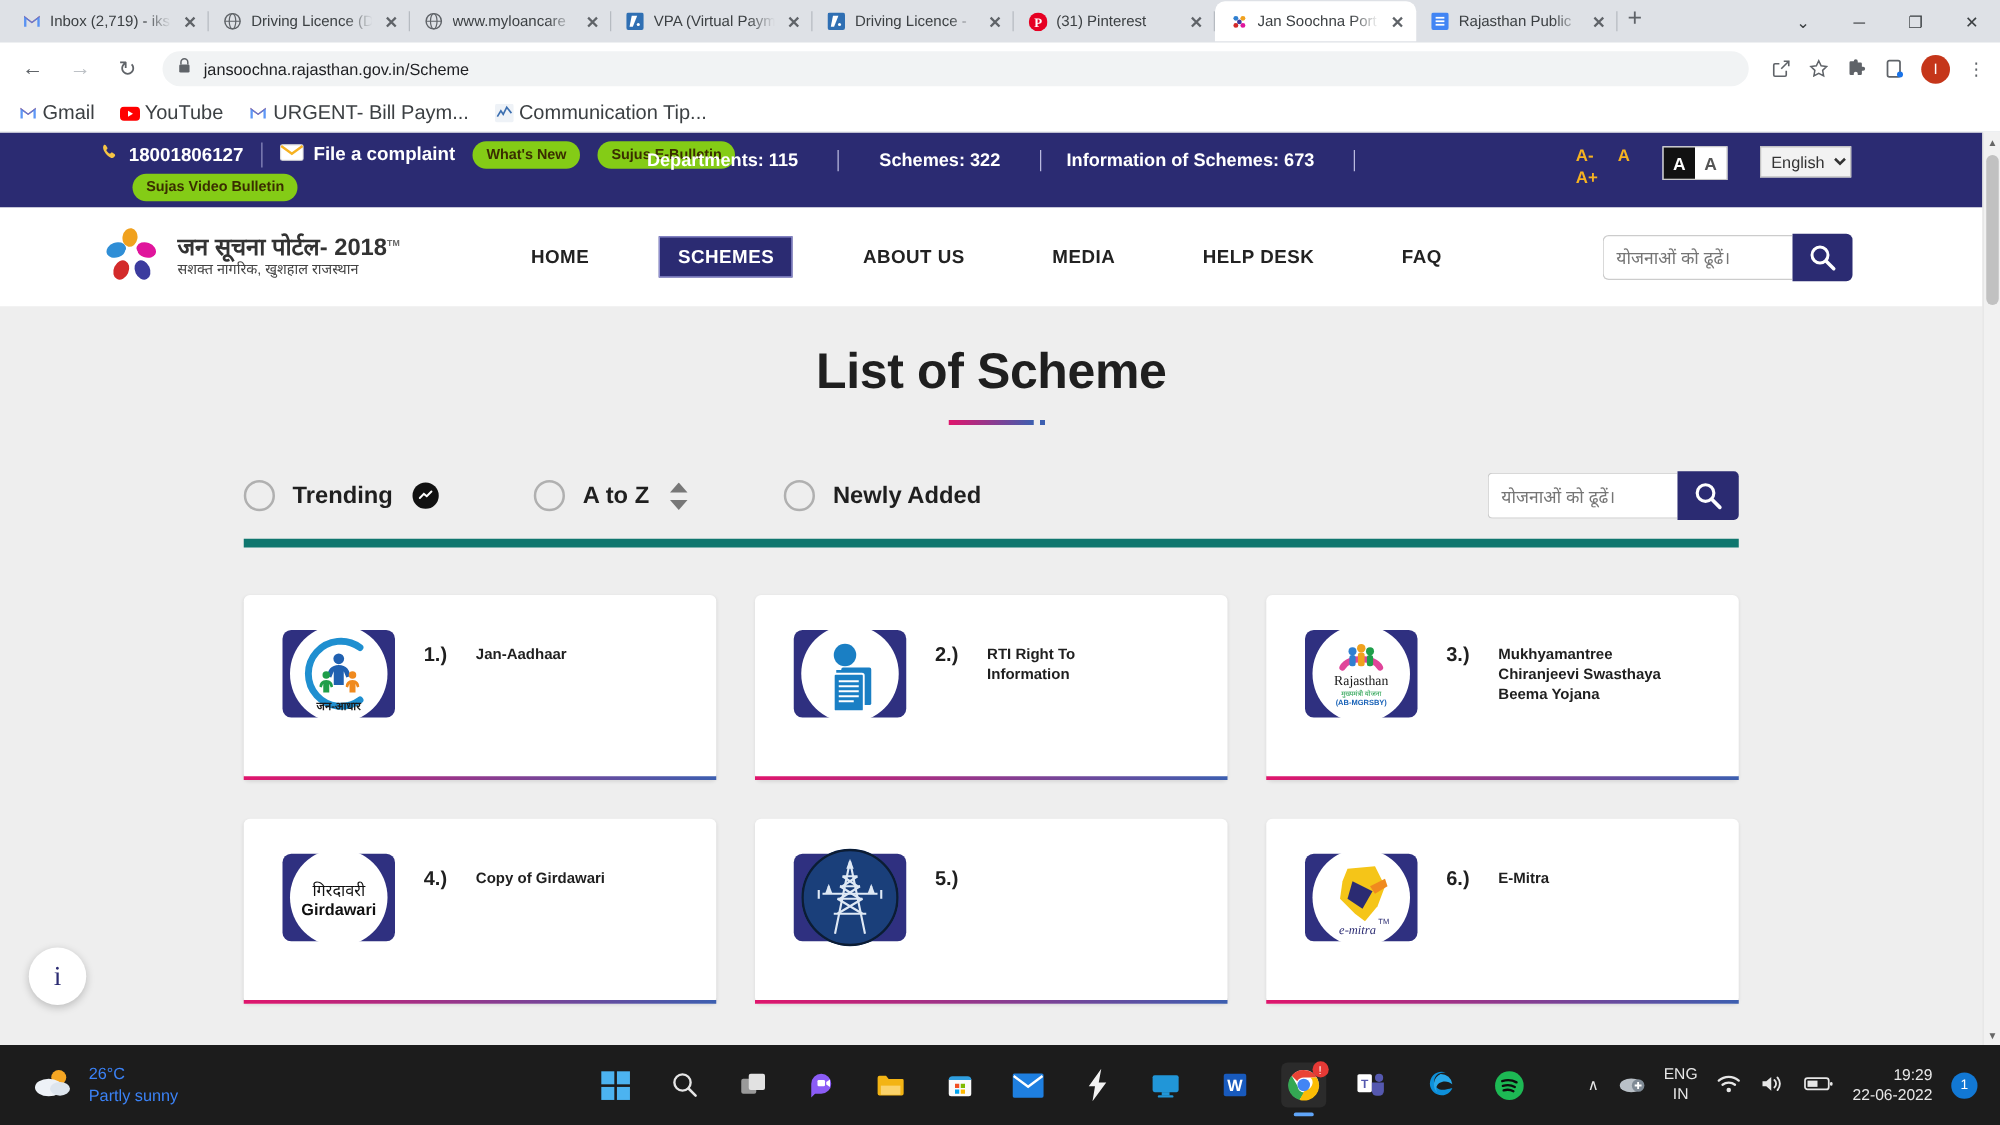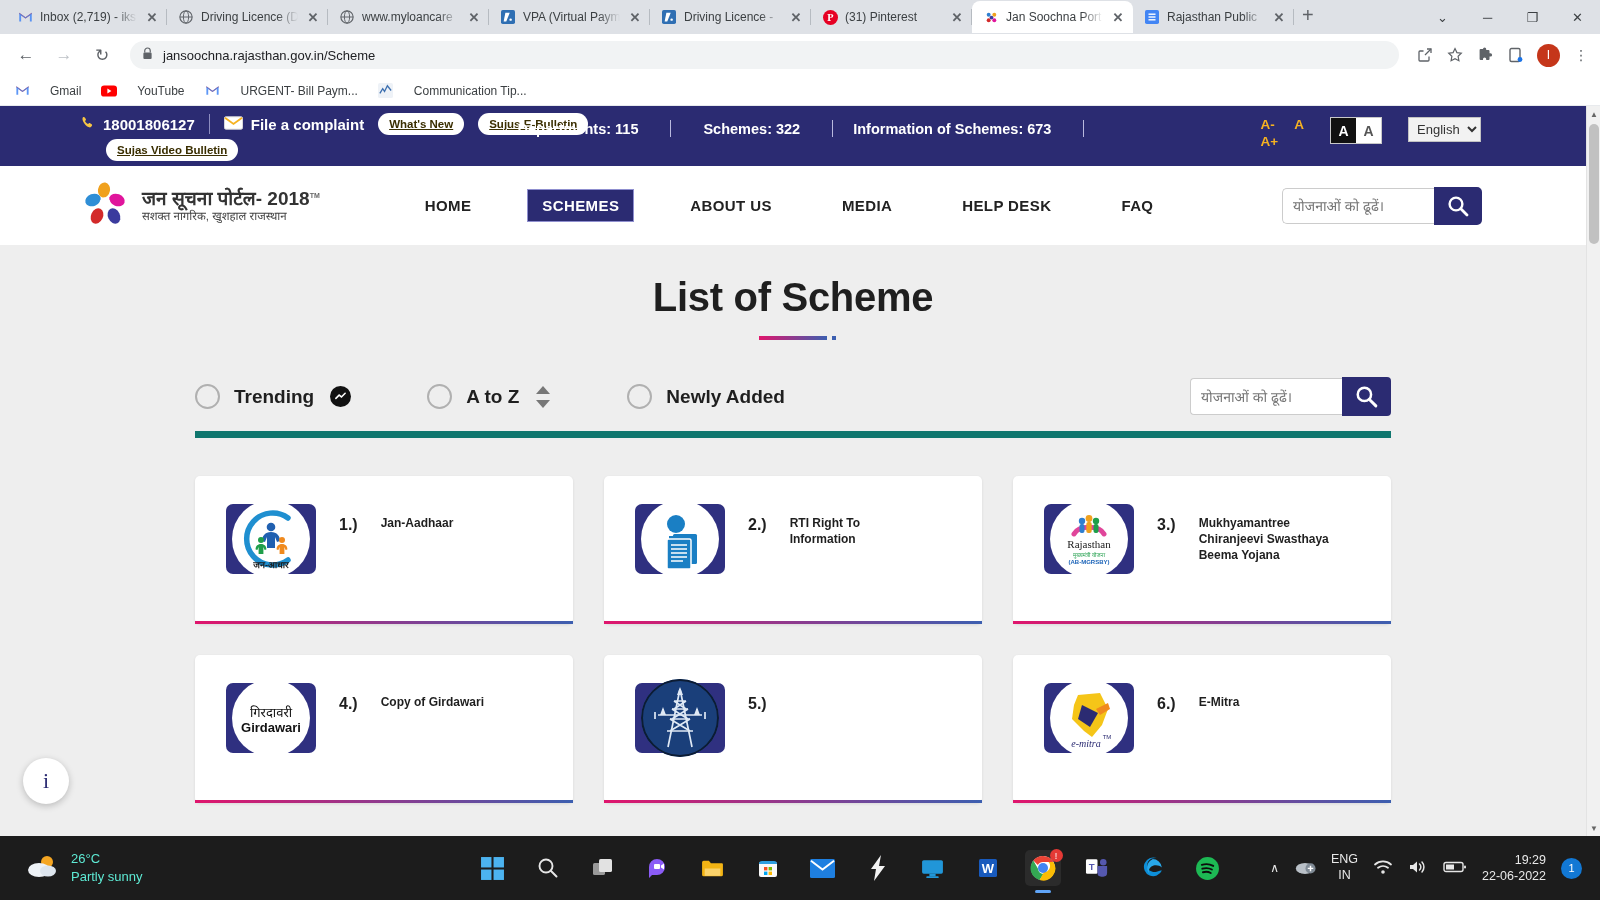--- a/index.html
+++ b/index.html
@@ -110,22 +110,22 @@
 
   .bookmark-bar {
     height: 30px;
     background: #fff;
     display: flex; align-items: center;
     padding: 0 14px;
     gap: 20px;
     border-bottom: 1px solid #e8eaed;
   }
   .bookmark {
-    display: flex; align-items: center; gap: 20px;
-    font-size: 12px; color: #3c4043;
+    display: flex; align-items: center; gap: 4px;
+    font-size: 16px; color: #3c4043;
     white-space: nowrap;
   }
   .bm-ico { width: 16px; height: 16px; display:flex; align-items:center; justify-content:center; font-size: 11px;}
 
   
   .viewport {
     position: relative;
     height: 730px;
     background: #eeeeee;
     overflow: hidden;
@@ -171,28 +171,27 @@
   .phone-blk {
     display: flex; align-items: center; gap: 7px;
     color: #fff; font-size: 15px; font-weight: bold;
   }
   .vsep { width: 1px; height: 20px; background: #8d8dc0; }
   .complaint-blk {
     display: flex; align-items: flex-start; gap: 8px;
     color: #fff; font-size: 15px; font-weight: bold;
   }
   .pill {
-    background: #ffffff;
+    background: #84cc16;
     color: #3a2e00;
     font-size: 11.5px;
     font-weight: bold;
     padding: 5px 11px;
     border-radius: 13px;
     white-space: nowrap;
-    text-decoration: underline;
   }
   .topbar-center {
     position: absolute;
     left: 0; right: 0; top: 10px;
     text-align: center;
     color: #ffffff;
     font-size: 14.5px;
     font-weight: bold;
     pointer-events: none;
   }
@@ -434,21 +433,21 @@
     left: 0; bottom: 0;
     width: 1600px; height: 64px;
     background: #1c1c1c;
     display: flex;
     align-items: center;
   }
   .tb-weather {
     display: flex; align-items: center; gap: 12px;
     padding-left: 25px; width: 430px;
   }
-  .tb-weather-txt { color: #5eead4; font-size: 13px; line-height: 1.35; }
+  .tb-weather-txt { color: #3b82f6; font-size: 13px; line-height: 1.35; }
   .tb-center {
     flex: 1;
     display: flex; align-items: center; justify-content: center;
     gap: 19px;
   }
   .tb-icon {
     width: 36px; height: 36px;
     display: flex; align-items: center; justify-content: center;
     position: relative;
     border-radius: 5px;

